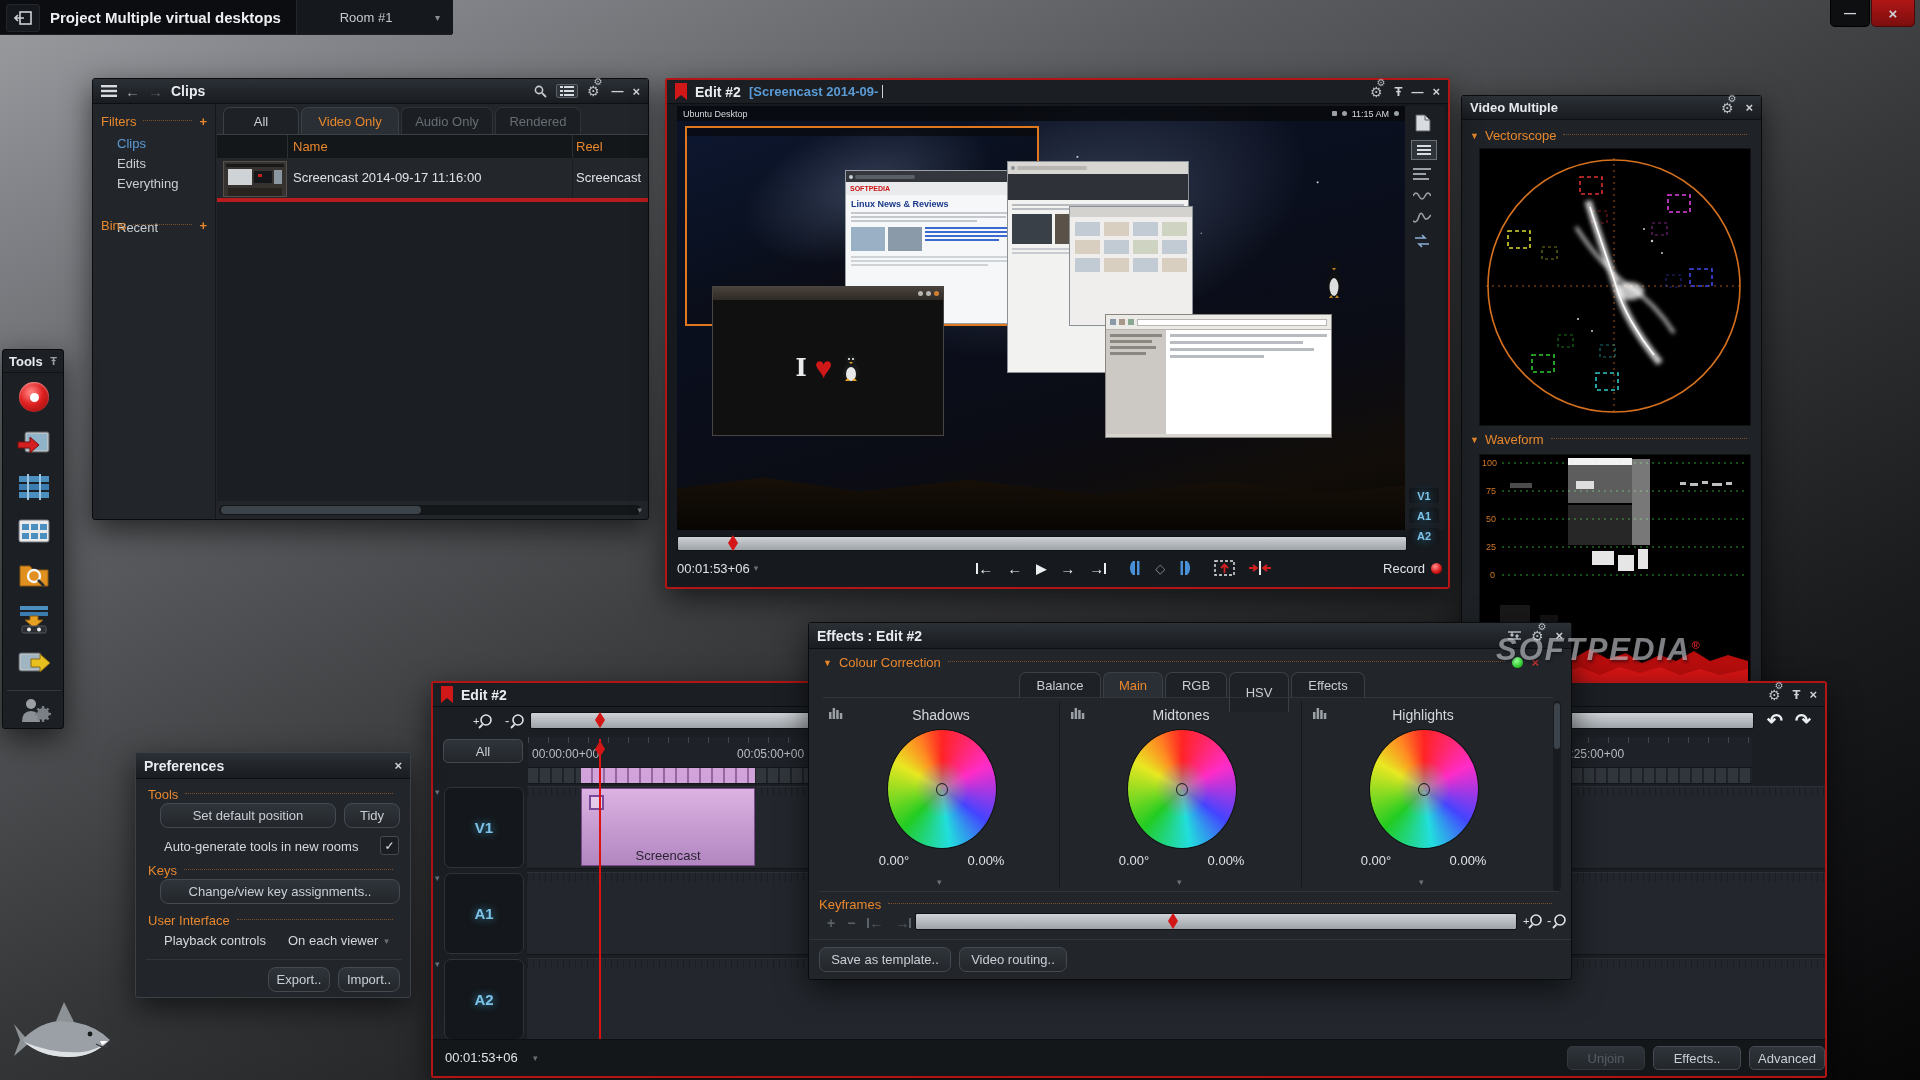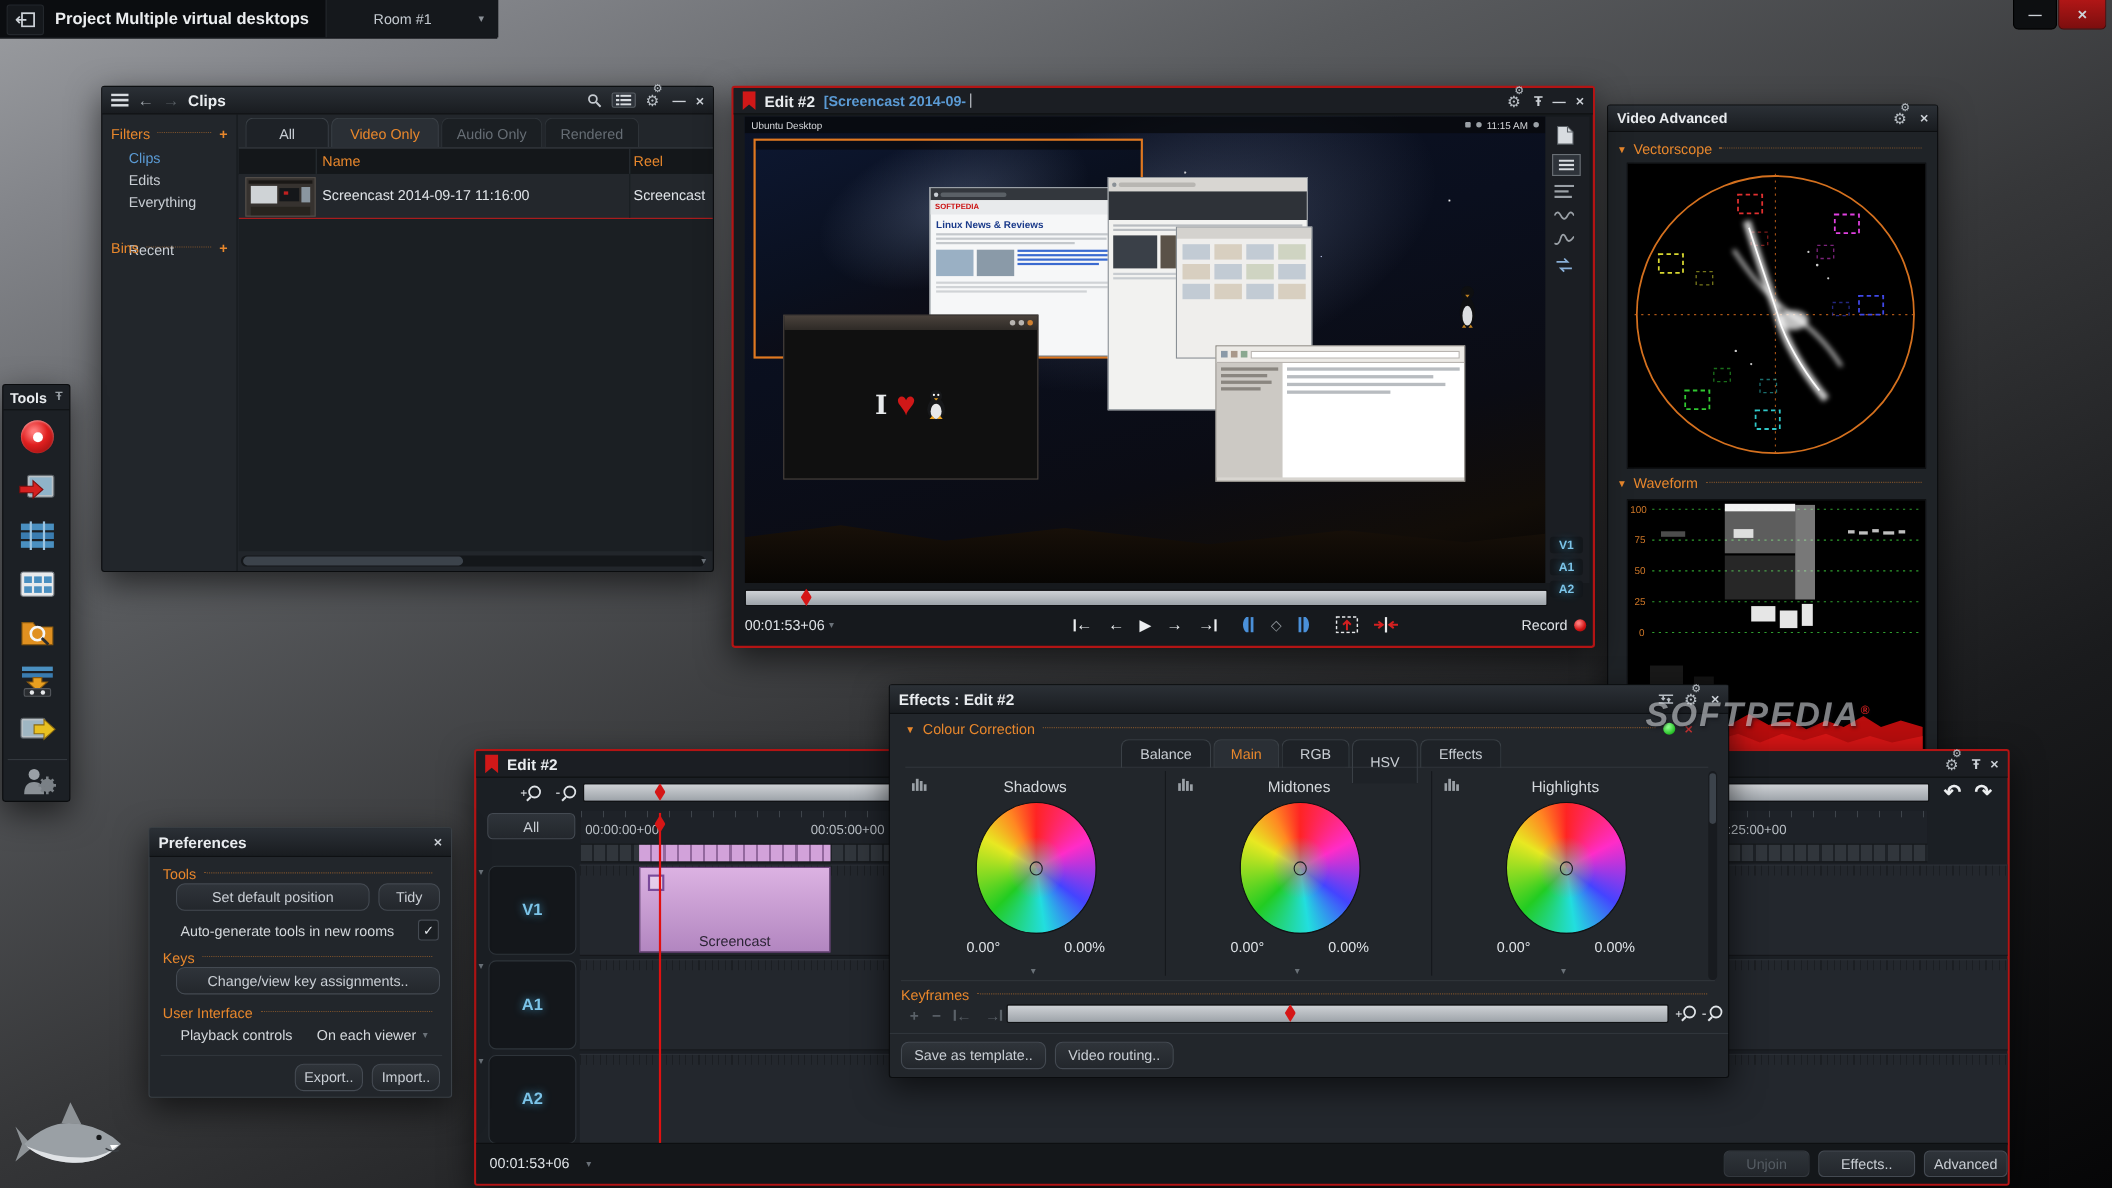--- a/index.html
+++ b/index.html
@@ -237,21 +237,21 @@
         <span>Rendered</span>
       </div>
 
     <div class="abs" style="left:124px;top:55px;right:0;height:24px;background:#14171a;border-top:1px solid #3a4046;">
       <span class="abs orange" style="left:76px;top:4px;">Name</span>
       <span class="abs orange" style="left:359px;top:4px;">Reel</span>
       <div class="abs" style="left:355px;top:0;bottom:0;width:1px;background:#2a2f34;"></div>
       <div class="abs" style="left:70px;top:0;bottom:0;width:1px;background:#2a2f34;"></div>
     </div>
     <div class="abs" style="left:124px;top:79px;right:0;bottom:18px;background:#1b1f23;overflow:hidden;">
-      <div class="abs" style="left:0;top:0;right:0;height:40px;background:#23272c;border-bottom:1px solid #b91c1c;">
+      <div class="abs" style="left:0;top:0;right:0;height:40px;background:#23272c;border-bottom:4px solid #b91c1c;">
         <div class="abs" style="left:6px;top:3px;width:62px;height:34px;background:#36322f;border:1px solid #55504c;overflow:hidden;">
           <div class="abs" style="left:2px;top:2px;width:58px;height:3px;background:#1a1816;"></div>
           <div class="abs" style="left:4px;top:7px;width:24px;height:16px;background:#cfd3d6;"></div>
           <div class="abs" style="left:30px;top:9px;width:18px;height:12px;background:#15171a;"></div>
           <div class="abs" style="left:50px;top:8px;width:8px;height:14px;background:#8a96a0;"></div>
           <div class="abs" style="left:34px;top:12px;width:4px;height:3px;background:#c02020;"></div>
           <div class="abs" style="left:4px;top:26px;width:54px;height:8px;background:#27241f;"></div>
         </div>
         <span class="abs" style="left:76px;top:12px;color:#dfe3e7;">Screencast 2014-09-17 11:16:00</span>
         <span class="abs" style="left:359px;top:12px;width:72px;overflow:hidden;white-space:nowrap;color:#dfe3e7;">Screencast</span>
@@ -532,21 +532,21 @@
       </span>
       <span style="margin-left:auto;display:flex;align-items:center;gap:6px;">
         <span style="color:#dfe3e7;">Record</span>
         <span style="width:11px;height:11px;border-radius:50%;background:radial-gradient(circle at 38% 32%,#ff7a7a 10%,#d01212 60%,#7e0b0b 100%);"></span>
       </span>
     </div>
   </div>
 
   <div class="win" style="left:1461px;top:95px;width:301px;height:645px;z-index:9;background:#1f2327;">
     <div class="tbar" style="height:24px;">
-      <span class="wt" style="font-size:13px;">Video Advanced</span>
+      <span class="wt" style="font-size:13px;">Video Multiple</span>
       <span class="ticons">
         <span style="display:flex;">
             <span class="gear">⚙</span>
             <span class="gear2">⚙</span>
           </span>
         <span class="xbtn" style="font-size:13px;">×</span>
       </span>
     </div>
     <div class="sec" style="left:8px;top:32px;width:284px;">
       <span style="font-size:9px;margin-right:6px;">▼</span>

